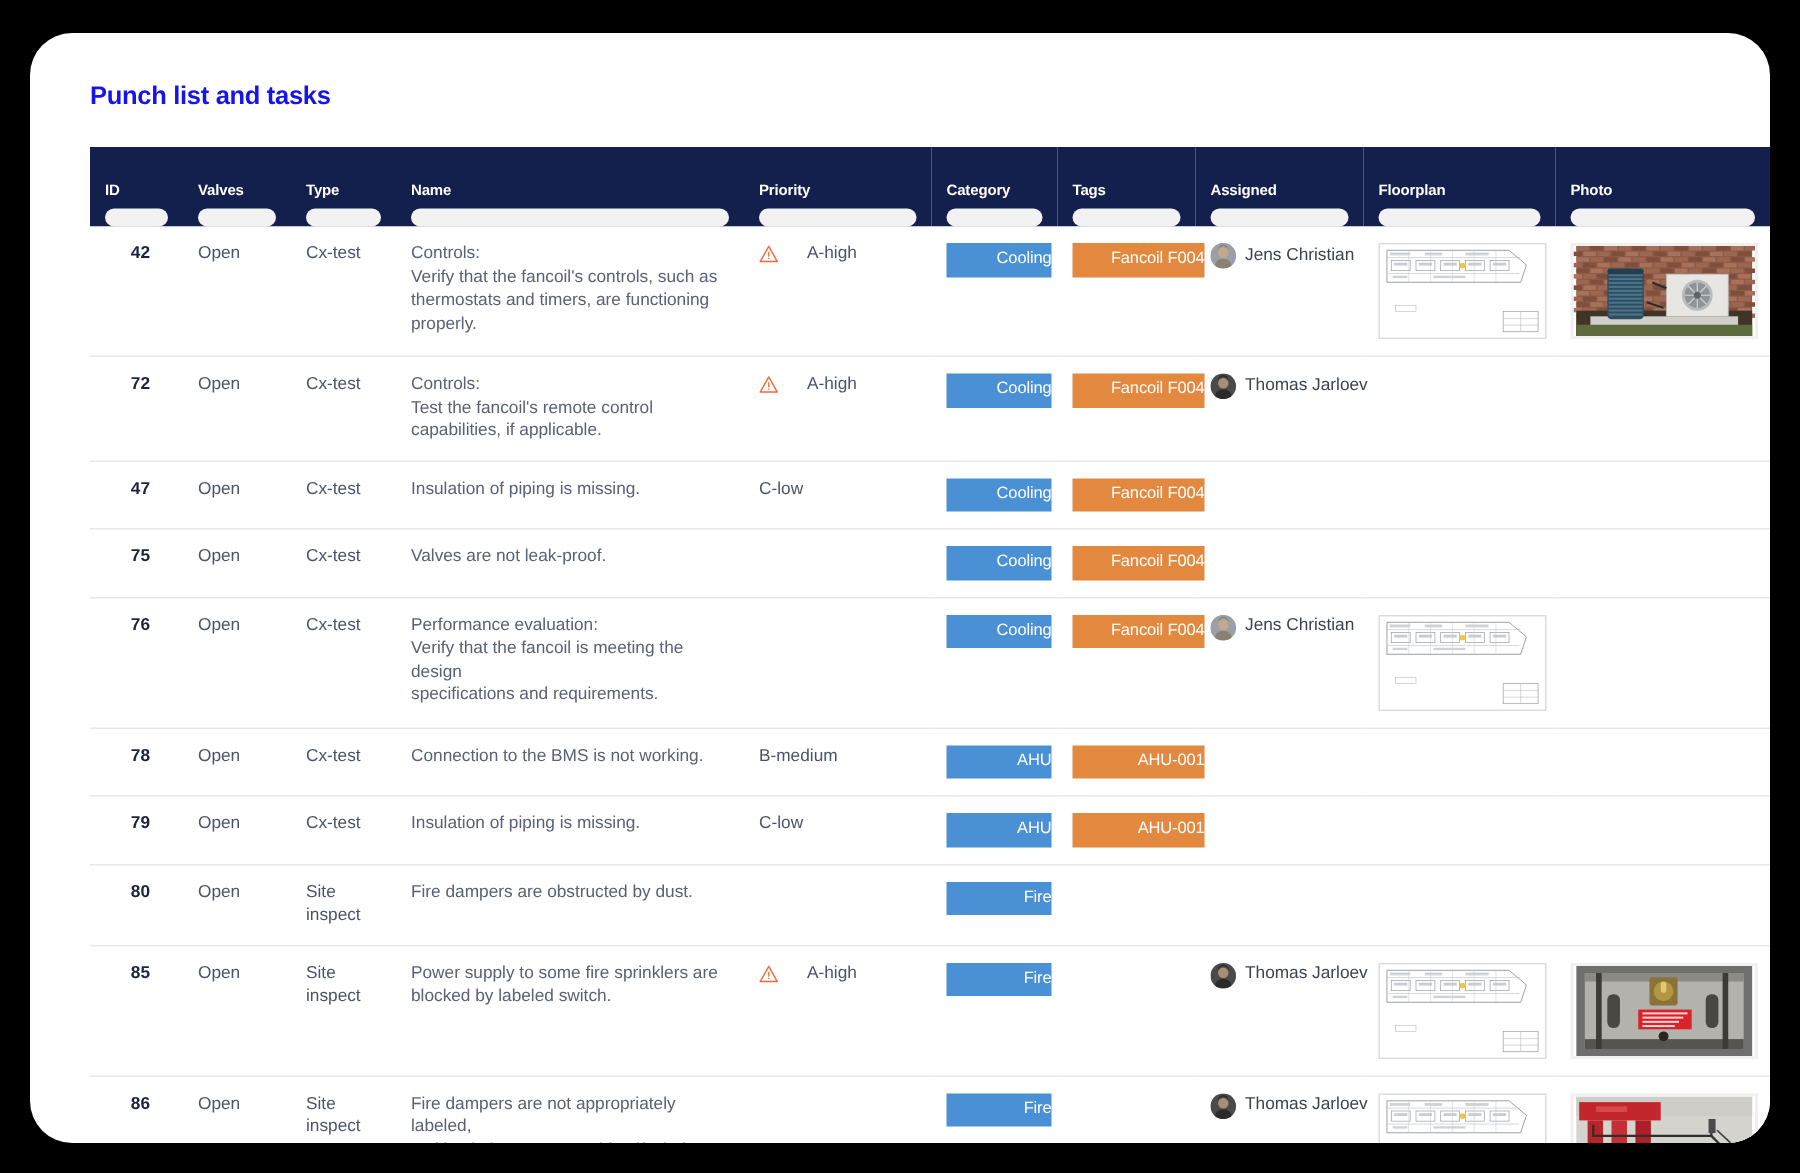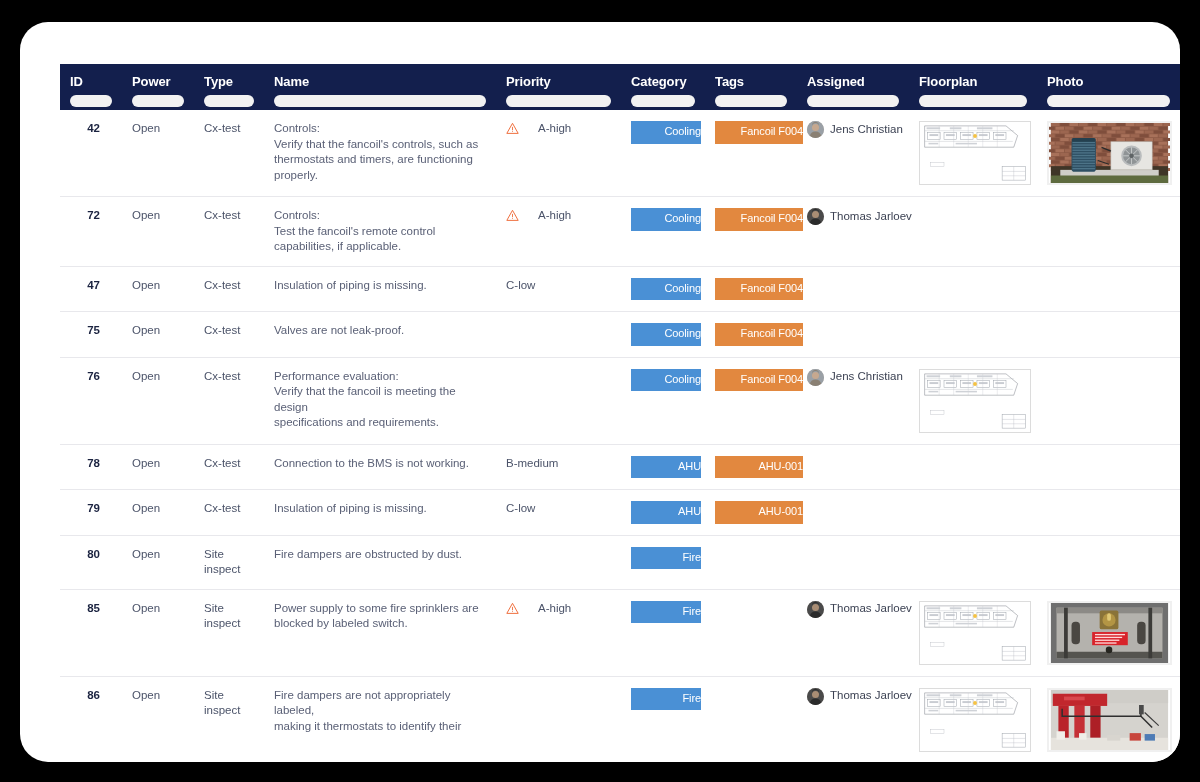--- a/index.html
+++ b/index.html
@@ -47,24 +47,24 @@
   }
   table {
     width: 1120px;
     border-collapse: collapse;
     table-layout: fixed;
   }
 
   thead tr { background: #131f4d; }
   thead th {
     color: #ffffff;
-    font-size: 13px;
+    font-size: 10px;
     font-weight: bold;
     text-align: left;
-    padding: 10px 0 0 10px;
+    padding: 24px 0 0 10px;
     vertical-align: top;
     height: 46px;
     letter-spacing: -0.1px;
   }
   .filter-pill {
     display: block;
     height: 12px;
     background: #f2f2f2;
     border-radius: 7px;
     margin-top: 6px;
@@ -140,39 +140,40 @@
   .thumb svg { display: block; width: 100%; height: 100%; }
 
   .empty-cell { display: block; height: 1px; }
 </style>
 </head>
 <body>
 
 <div id="bezel">
   <div id="screen">
 
+    <h1 id="page-title">Punch list and tasks</h1>
 
     <div id="table-wrap">
       <table>
         <colgroup>
           <col class="w-id">
             <col class="w-status">
             <col class="w-type">
             <col class="w-name">
           <col class="w-priority">
             <col class="w-category">
             <col class="w-tags">
           <col class="w-assigned">
             <col class="w-floorplan">
             <col class="w-photo">
         </colgroup>
         <thead>
           <tr id="hdr-row">
               <th><span>ID</span><span class="filter-pill"></span></th>
-              <th><span>Power</span><span class="filter-pill"></span></th>
+              <th><span>Valves</span><span class="filter-pill"></span></th>
               <th><span>Type</span><span class="filter-pill"></span></th>
               <th><span>Name</span><span class="filter-pill"></span></th>
               <th><span>Priority</span><span class="filter-pill"></span></th>
               <th><span>Category</span><span class="filter-pill"></span></th>
               <th><span>Tags</span><span class="filter-pill"></span></th>
               <th><span>Assigned</span><span class="filter-pill"></span></th>
               <th><span>Floorplan</span><span class="filter-pill"></span></th>
               <th><span>Photo</span><span class="filter-pill"></span></th>
             </tr>
         </thead>

